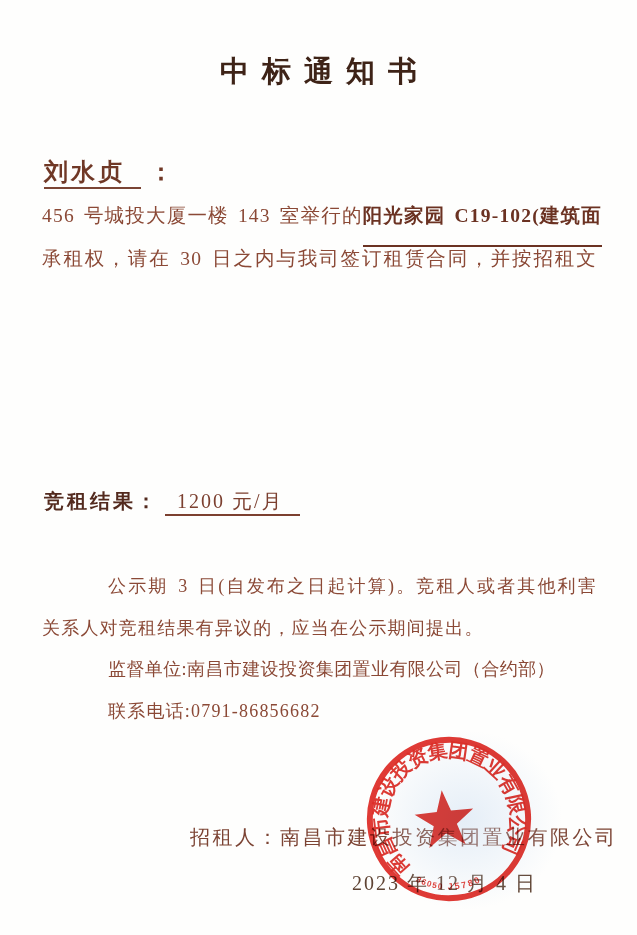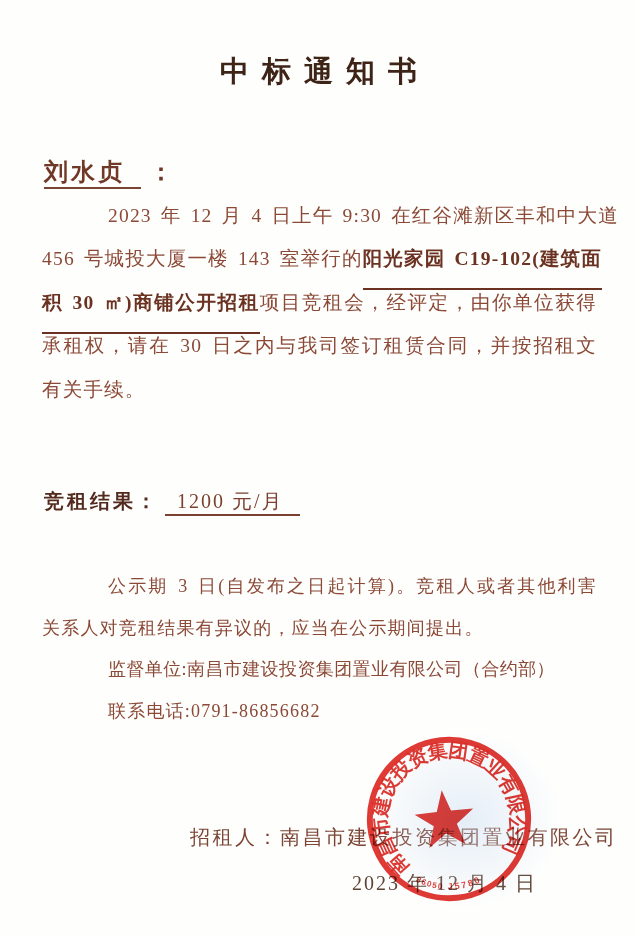--- a/index.html
+++ b/index.html
@@ -117,25 +117,22 @@
 </head>
 <body>
 
 <div class="page">
 
   <div class="title">中标通知书</div>
 
   <div class="salutation"><span class="name">刘水贞</span><span class="colon">：</span></div>
 
   <div class="para1">
-    <div class="line indent">2023 年 12 月 4 日上午 9:30 在红谷滩新区丰和中大道</div>
     <div class="line"><span>456 号城投大厦一楼 143 室举行的</span><span class="em">阳光家园 C19-102(建筑面</span></div>
-    <div class="line"><span class="em">积 30 ㎡)商铺公开招租</span><span>项目竞租会，经评定，由你单位获得</span></div>
     <div class="line">承租权，请在 30 日之内与我司签订租赁合同，并按招租文</div>
-    <div class="line left">有关手续。</div>
   </div>
 
   <div class="result"><span class="label">竞租结果：</span><span class="value">1200 元/月</span></div>
 
   <div class="para2">
     <div class="line indent">公示期 3 日(自发布之日起计算)。竞租人或者其他利害</div>
     <div class="line left">关系人对竞租结果有异议的，应当在公示期间提出。</div>
     <div class="line left indent" style="letter-spacing:0.4px;text-align:center;">监督单位:南昌市建设投资集团置业有限公司（合约部）</div>
     <div class="line left indent">联系电话:0791-86856682</div>
   </div>

